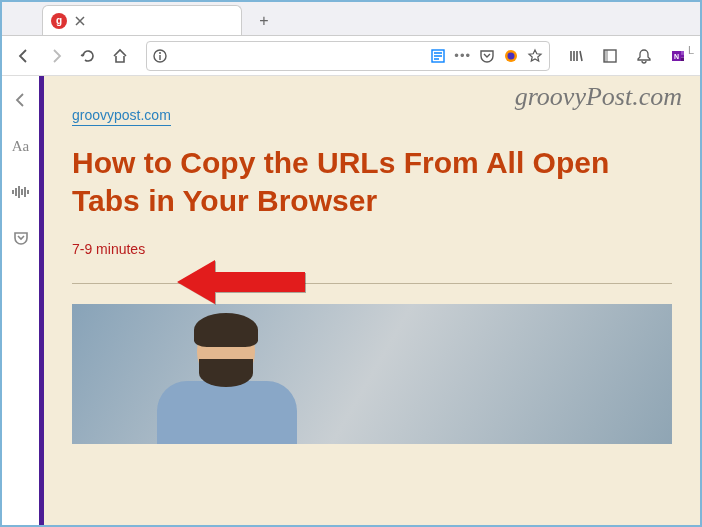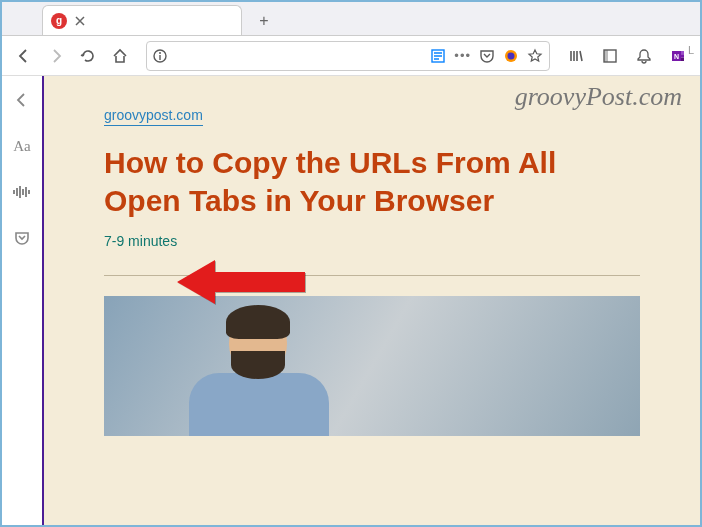--- a/index.html
+++ b/index.html
@@ -11,26 +11,26 @@
 .tab-close { width: 14px; height: 14px; display: flex; align-items: center; justify-content: center; color: #666; cursor: pointer; }
 .newtab { width: 28px; height: 28px; display: flex; align-items: center; justify-content: center; color: #666; margin-left: 8px; cursor: pointer; font-size: 16px; }
 .toolbar { height: 40px; background: #fff; display: flex; align-items: center; padding: 0 8px; gap: 4px; border-bottom: 1px solid #ddd; }
 .tbtn { width: 28px; height: 28px; display: flex; align-items: center; justify-content: center; color: #5a5a5a; cursor: pointer; border-radius: 4px; }
 .tbtn.disabled { color: #bbb; }
 .urlbar { flex: 1; height: 30px; border: 1px solid #ccc; border-radius: 4px; display: flex; align-items: center; padding: 0 6px; gap: 6px; margin: 0 8px; font-size: 13px; color: #777; }
 .urlbar span.host { color: #555; }
 .urlbar-right { margin-left: auto; display: flex; gap: 8px; align-items: center; }
 .right-icons { display: flex; gap: 6px; align-items: center; }
 .content-wrap { display: flex; height: calc(100% - 74px); }
-.reader-sidebar { width: 42px; background: #fff; border-right: 2px solid #4c1d95; display: flex; flex-direction: column; align-items: center; padding-top: 10px; gap: 18px; }
+.reader-sidebar { width: 42px; background: #fff; border-right: 5px solid #4c1d95; display: flex; flex-direction: column; align-items: center; padding-top: 10px; gap: 18px; }
 .sbtn { width: 28px; height: 28px; display: flex; align-items: center; justify-content: center; color: #888; cursor: pointer; }
-.reader { flex: 1; background: #f4ecd8; padding: 30px 60px; overflow: hidden; position: relative; }
+.reader { flex: 1; background: #f4ecd8; padding: 30px 28px; overflow: hidden; position: relative; }
 .reader .site { color: #2a82bf; font-size: 14px; border-bottom: 1px solid #2a82bf; display: inline-block; padding-bottom: 2px; }
 .reader h1 { font-size: 30px; font-weight: bold; color: #c2410c; margin-top: 18px; line-height: 1.25; }
-.reader .time { color: #0f766e; font-size: 14px; margin-top: 14px; }
+.reader .time { color: #b91c1c; font-size: 14px; margin-top: 22px; }
 .reader .hr { border-top: 1px solid #bfb49a; margin-top: 26px; }
 .article-img { margin-top: 20px; height: 140px; background: linear-gradient(120deg, #88a3b8 0%, #c9cfd3 50%, #8fa5b4 100%); position: relative; overflow: hidden; }
 .person { position: absolute; left: 70px; top: 5px; width: 180px; height: 140px; }
 .head { width: 58px; height: 64px; background: #e3b88f; border-radius: 50% 50% 48% 48%; position: absolute; top: 10px; left: 55px; }
 .hair { width: 64px; height: 34px; background: #3a2e23; border-radius: 50% 50% 20% 20%; position: absolute; top: 4px; left: 52px; }
 .beard { width: 54px; height: 28px; background: #3a2e23; border-radius: 0 0 50% 50%; position: absolute; top: 50px; left: 57px; }
 .shirt { width: 140px; height: 80px; background: #89a7c7; border-radius: 30px 30px 0 0; position: absolute; top: 72px; left: 15px; }
 .watermark { position: absolute; top: 6px; right: 18px; font-family: 'Times New Roman', serif; font-size: 26px; color: #777; font-style: italic; }
 .arrow { position: absolute; top: 250px; left: 175px; pointer-events: none; }
 svg { display: block; }

